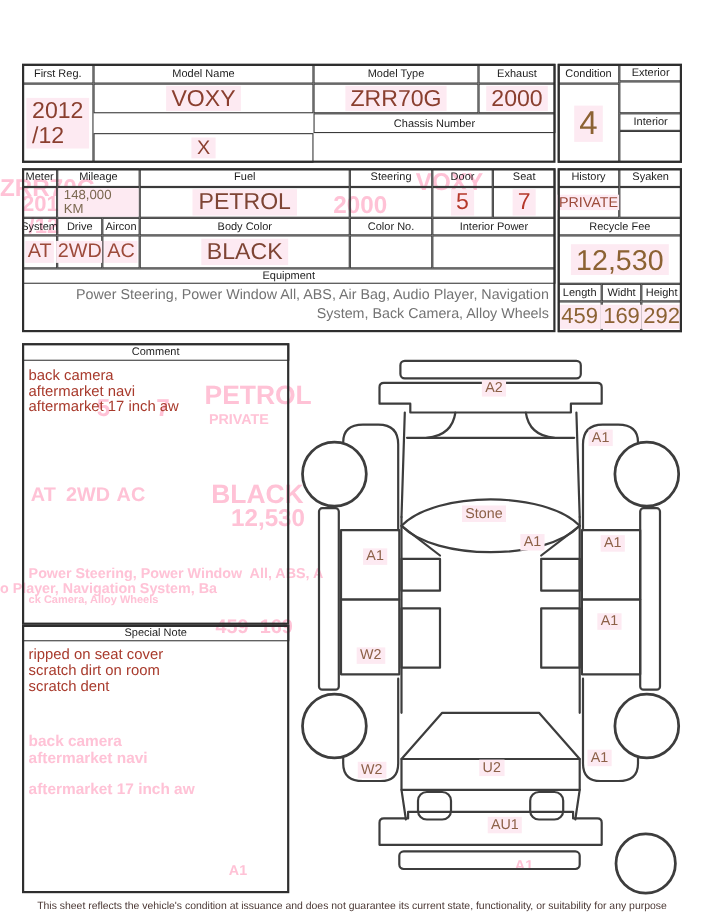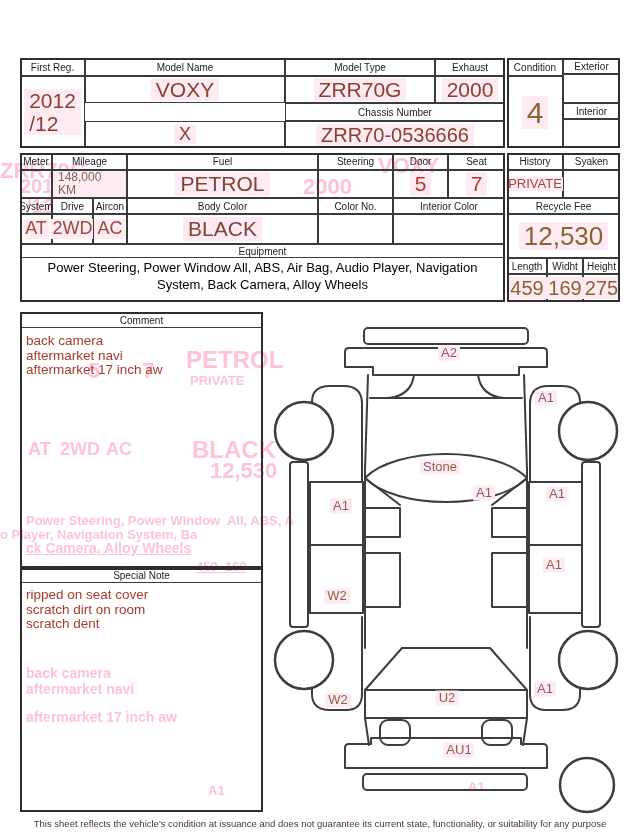--- a/index.html
+++ b/index.html
@@ -15,21 +15,21 @@
   .val{display:inline-block;background:#fdeaf2;padding:0 5px;line-height:1.1;white-space:pre-line;}
   .c-brownred{color:#8a3f2f;}   
   .c-red{color:#b5382a;}        
   .c-dark{color:#7e4434;}       
   .c-rust{color:#9c4a3a;}       
   .c-olive{color:#7b6850;}      
   .c-gold{color:#8c6233;}       
   .sz22{font-size:21px;} .sz20{font-size:20px;} .sz18{font-size:18px;}
   .sz30{font-size:30px;} .sz26{font-size:26px;} .sz13{font-size:13px;} .sz12{font-size:12px;}
   .firstreg{font-size:21px;text-align:left;}
-  .equip{position:absolute;z-index:2;font-size:13px;color:#000000;line-height:1.3;text-align:center;
+  .equip{position:absolute;z-index:2;font-size:13px;color:#737373;line-height:1.3;text-align:right;
          padding:2px 6px;box-sizing:border-box;}
   .notes{position:absolute;z-index:2;text-align:left;}
   .note-line{font-size:13.5px;color:#a83a2c;line-height:1.08;white-space:pre;}
   
   #ghosts{position:absolute;left:0;top:0;width:640px;height:835px;z-index:0;}
   .ghost{position:absolute;color:#ffc2d6;font-weight:bold;white-space:pre;line-height:1;}
   
   #diagram{position:absolute;left:268px;top:312px;width:372px;height:503px;z-index:2;}
   #diagram svg{position:absolute;left:0;top:0;}
   .diagram-label{position:absolute;transform:translate(-50%,-50%);font-size:13px;color:#8d6148;
@@ -52,22 +52,22 @@
       <span class="ghost" style="left: 142px; top: 360px; font-size: 22px;">7</span>
       <span class="ghost" style="left: 186px; top: 348px; font-size: 24px;">PETROL</span>
       <span class="ghost" style="left: 190px; top: 374px; font-size: 13px;">PRIVATE</span>
       <span class="ghost" style="left: 28px; top: 440px; font-size: 18px;">AT</span>
       <span class="ghost" style="left: 60px; top: 440px; font-size: 18px;">2WD</span>
       <span class="ghost" style="left: 106px; top: 440px; font-size: 18px;">AC</span>
       <span class="ghost" style="left: 192px; top: 438px; font-size: 24px;">BLACK</span>
       <span class="ghost" style="left: 210px; top: 460px; font-size: 22px;">12,530</span>
       <span class="ghost" style="left: 26px; top: 514px; font-size: 13px;">Power Steering, Power Window  All, ABS, A</span>
       <span class="ghost" style="left: 0px; top: 528px; font-size: 13px;">o Player, Navigation System, Ba</span>
-      <span class="ghost" style="left: 26px; top: 541px; font-size: 14px; text-decoration: underline;">ck Camera, Alloy Wheels</span>
-      <span class="ghost" style="left: 196px; top: 560px; font-size: 13px; text-decoration: underline;">459  169</span>
+      <span class="ghost" style="left: 26px; top: 541px; font-size: 10px;">ck Camera, Alloy Wheels</span>
+      <span class="ghost" style="left: 196px; top: 560px; font-size: 18px;">459  169</span>
       <span class="ghost" style="left: 26px; top: 666px; font-size: 14px;">back camera</span>
       <span class="ghost" style="left: 26px; top: 682px; font-size: 14px;">aftermarket navi</span>
       <span class="ghost" style="left: 26px; top: 710px; font-size: 14px;">aftermarket 17 inch aw</span>
       <span class="ghost" style="left: 208px; top: 784px; font-size: 13px;">A1</span>
       <span class="ghost" style="left: 468px; top: 780px; font-size: 13px;">A1</span>
     </div>
 
 
   <div class="box" style="left:20px;top:58px;width:485px;height:90px;"></div>
   <div class="cell hdr" style="left:20px;top:58px;width:65px;height:18px;">
@@ -94,23 +94,20 @@
     </div>
   <div class="cell" style="left:435px;top:76px;width:70px;height:27px;">
       <span class="val c-brownred sz22">2000</span>
     </div>
   <div class="cell" style="left:85px;top:121px;width:200px;height:27px;">
       <span class="val c-brownred sz18">X</span>
     </div>
   <div class="cell hdr" style="left:285px;top:103px;width:220px;height:18px;">
       <span>Chassis Number</span>
     </div>
-  <div class="cell" style="left:285px;top:121px;width:220px;height:27px;">
-      <span class="val c-brownred sz20">ZRR70-0536666</span>
-    </div>
 
   <div class="box" style="left:507px;top:58px;width:113px;height:90px;"></div>
   <div class="cell hdr" style="left:507px;top:58px;width:56px;height:18px;">
       <span>Condition</span>
     </div>
   <div class="cell" style="left:507px;top:76px;width:56px;height:72px;">
       <span class="val c-gold sz30">4</span>
     </div>
   <div class="cell hdr" style="left:563px;top:58px;width:57px;height:16px;">
       <span>Exterior</span>
@@ -171,21 +168,21 @@
   <div class="cell hdr" style="left:93px;top:198px;width:34px;height:16px;">
       <span>Aircon</span>
     </div>
   <div class="cell hdr" style="left:127px;top:198px;width:191px;height:16px;">
       <span>Body Color</span>
     </div>
   <div class="cell hdr" style="left:318px;top:198px;width:75px;height:16px;">
       <span>Color No.</span>
     </div>
   <div class="cell hdr" style="left:393px;top:198px;width:112px;height:16px;">
-      <span>Interior Color</span>
+      <span>Interior Power</span>
     </div>
   <div class="cell" style="left:20px;top:214px;width:32px;height:30px;">
       <span class="val c-rust sz18" style="padding:0 2px;">AT</span>
     </div>
   <div class="cell" style="left:52px;top:214px;width:41px;height:30px;">
       <span class="val c-rust sz18" style="padding:0 2px;">2WD</span>
     </div>
   <div class="cell" style="left:93px;top:214px;width:34px;height:30px;">
       <span class="val c-rust sz18" style="padding:0 2px;">AC</span>
     </div>
@@ -231,21 +228,21 @@
   <div class="cell hdr" style="left:583px;top:258px;width:37px;height:16px;">
       <span>Height</span>
     </div>
   <div class="cell" style="left:507px;top:274px;width:40px;height:28px;">
       <span class="val c-gold sz20" style="padding:0 2px;">459</span>
     </div>
   <div class="cell" style="left:547px;top:274px;width:36px;height:28px;">
       <span class="val c-gold sz20" style="padding:0 2px;">169</span>
     </div>
   <div class="cell" style="left:583px;top:274px;width:37px;height:28px;">
-      <span class="val c-gold sz20" style="padding:0 2px;">275</span>
+      <span class="val c-gold sz20" style="padding:0 2px;">292</span>
     </div>
 
   <div class="box" style="left:20px;top:312px;width:243px;height:256px;"></div>
   <div class="cell hdr" style="left:20px;top:312px;width:243px;height:16px;">
       <span>Comment</span>
     </div>
   <div class="notes" style="left:26px;top:334px;width:230px;">
       <div class="note-line">back camera</div>
       <div class="note-line">aftermarket navi</div>
       <div class="note-line">aftermarket 17 inch aw</div>

